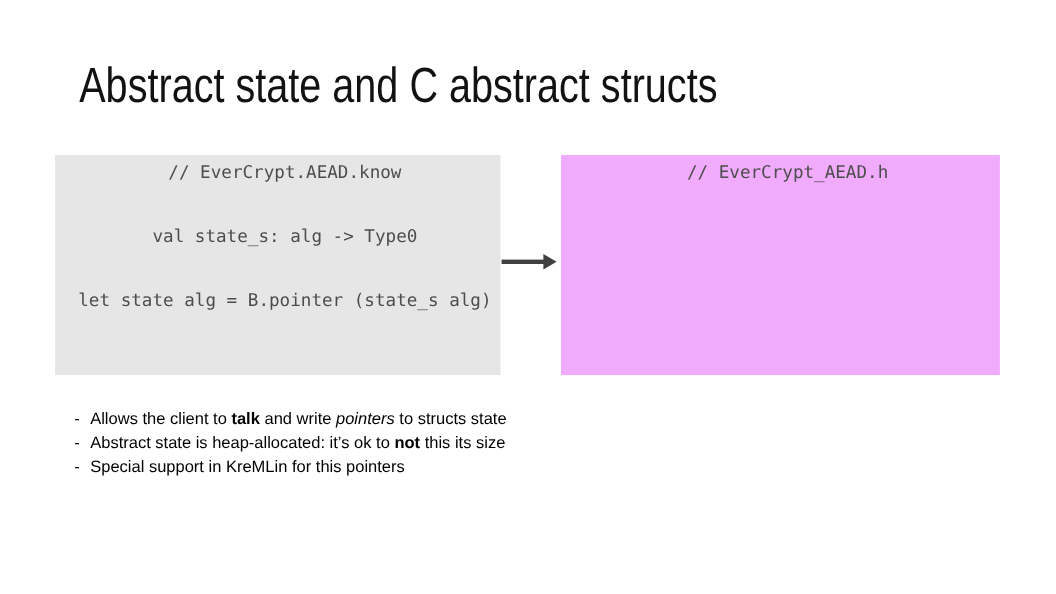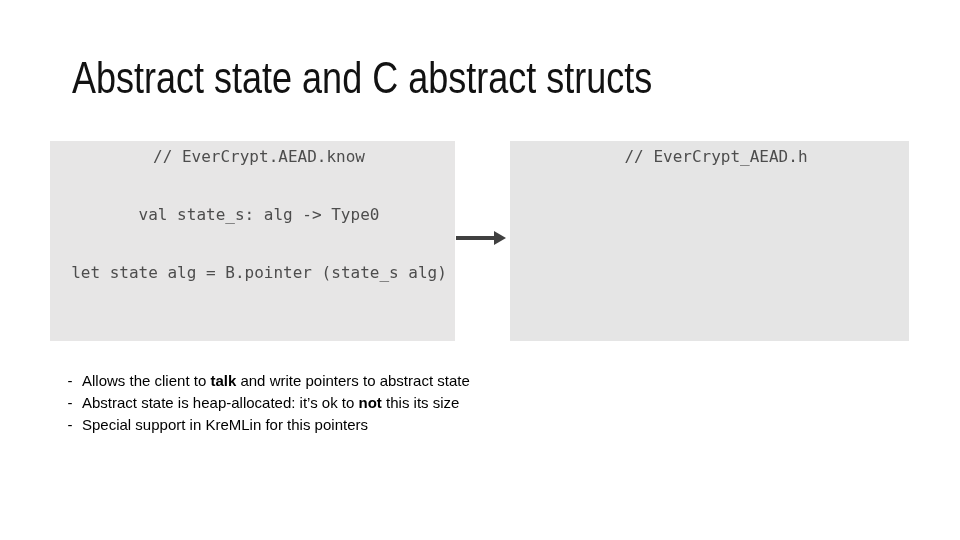--- a/index.html
+++ b/index.html
@@ -58,21 +58,21 @@
   }
   .bullets {
     position: absolute;
     left: 58px; top: 370px;
     font-size: 15px;
     line-height: 22px;
   }
   .bullet { display: flex; }
   .bullet .dash { flex: 0 0 24px; width: 24px; }
   .bullet .b { font-weight: bold; }
-  .bullet .i { }
+  .bullet .i { font-style: italic; }
 </style>
 </head>
 <body>
 
 <div class="slide">
 
   <h1 class="title" style="color: rgb(18, 18, 18);">Abstract state and C abstract structs</h1>
 
   <div class="code-box left" style="background-color: rgb(231, 230, 230); color: rgb(77, 77, 77);">
     <div class="code-line">// EverCrypt.AEAD.know</div>
@@ -80,32 +80,32 @@
     <div class="code-line">val state_s: alg -&gt; Type0</div>
     <div class="code-line"></div>
     <div class="code-line">let state alg = B.pointer (state_s alg)</div>
   </div>
 
   <div>
     <div class="arrow-tail" style="background-color: rgb(64, 64, 64);"></div>
     <div class="arrow-head" style="border-left-color: rgb(64, 64, 64);"></div>
   </div>
 
-  <div class="code-box right" style="background-color: #e5e5e5; color: rgb(77, 77, 77);">
+  <div class="code-box right" style="background-color: #f0abfc; color: rgb(77, 77, 77);">
     <div class="code-line">// EverCrypt_AEAD.h</div>
     <div class="code-line"></div>
     <div class="code-line"></div>
     <div class="code-line"></div>
   </div>
 
   <div class="bullets" style="color: rgb(0, 0, 0);">
 
     <div class="bullet">
       <span class="dash">-</span>
-      <span><span>Allows the client to </span><span class="b">talk</span><span> and write </span><span class="i">pointers</span><span> to abstract state</span></span>
+      <span><span>Allows the client to </span><span class="b">talk</span><span> and write </span><span class="i">pointers</span><span> to structs state</span></span>
     </div>
 
     <div class="bullet">
       <span class="dash">-</span>
       <span><span>Abstract state is heap-allocated: it’s ok to </span><span class="b">not</span><span> this its size</span></span>
     </div>
 
     <div class="bullet">
       <span class="dash">-</span>
       <span><span>Special support in KreMLin for this pointers</span></span>

